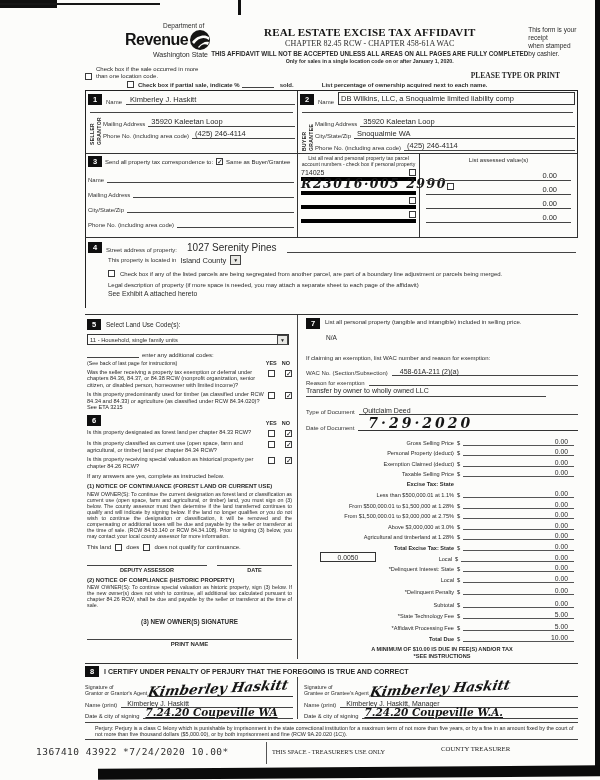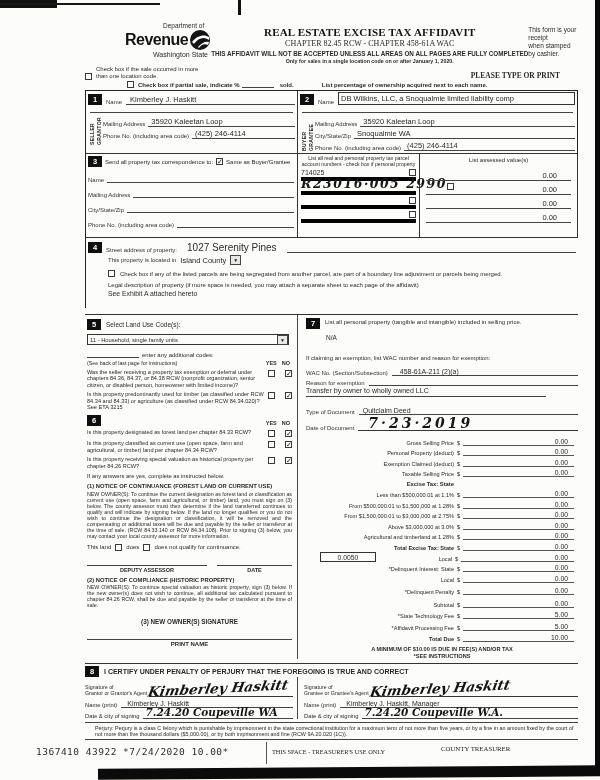--- a/index.html
+++ b/index.html
@@ -166,21 +166,21 @@
   .s8cols { display:flex; }
   .s8c { display:flex; flex-direction:column; }
   .s8cl { width:213px; border-right:1px solid #444; padding-right:4px; }
   .s8cr { flex:1; padding-left:6px; }
   .sigrow { display:flex; align-items:flex-end; height:20px; gap:2px; }
   .siglbl { font-size:5.3px; line-height:5.8px; white-space:nowrap; }
   .sigval { flex:1; border-bottom:1px solid #333; font-size:13.5px; white-space:nowrap; overflow:visible; line-height:14px; }
   .nprow { display:flex; align-items:flex-end; gap:4px; height:11px; }
   .npl { font-size:5.8px; white-space:nowrap; }
   .npv { flex:1; border-bottom:1px solid #444; font-size:7px; padding-left:6px; white-space:nowrap; }
-  .dcv { flex:1; border-bottom:1px solid #444; font-size:10.5px; padding-left:2px; white-space:nowrap; font-weight:bold; }
+  .dcv { flex:1; border-bottom:1px solid #444; font-size:10.5px; padding-left:2px; white-space:nowrap; font-weight:bold;text-decoration:underline; }
   .perjury { border-top:1px solid #444; border-bottom:1px solid #444; margin-top:3px; padding:2px 0 2px 10px; font-size:5.4px; line-height:6px; }
 
   
   .f-stamp { position:absolute; left:36px; top:746px; font-family:"DejaVu Sans Mono", monospace; font-size:9.5px; letter-spacing:0.5px; color:#2e2e2e; }
   .f-space { position:absolute; left:272px; top:748px; font-size:6.3px; font-family:"Liberation Serif", serif; color:#222; }
   .f-county { position:absolute; left:441px; top:745px; font-size:6.8px; font-family:"Liberation Serif", serif; color:#222; }
   .f-divider { position:absolute; left:266px; top:742px; width:1px; height:22px; background:#555; }
 </style>
 </head>
 <body>
@@ -467,21 +467,21 @@
           <span class="reasonline"></span>
         </div>
         <div class="reasonval">Transfer by owner to wholly owned LLC</div>
 
         <div class="docrow">
           <span class="lbl">Type of Document</span>
           <span class="docval">Quitclaim Deed</span>
         </div>
         <div class="docrow2">
           <span class="lbl">Date of Document</span>
-          <span class="datehand hand">7·23·2019</span>
+          <span class="datehand hand">7·29·2020</span>
         </div>
 
         <div class="trow gap3">
           <span class="tlabel">Gross Selling Price</span>
           <span class="tdollar">$</span>
           <span class="tline">0.00</span>
         </div>
         <div class="trow">
           <span class="tlabel">Personal Property (deduct)</span>
           <span class="tdollar">$</span>

